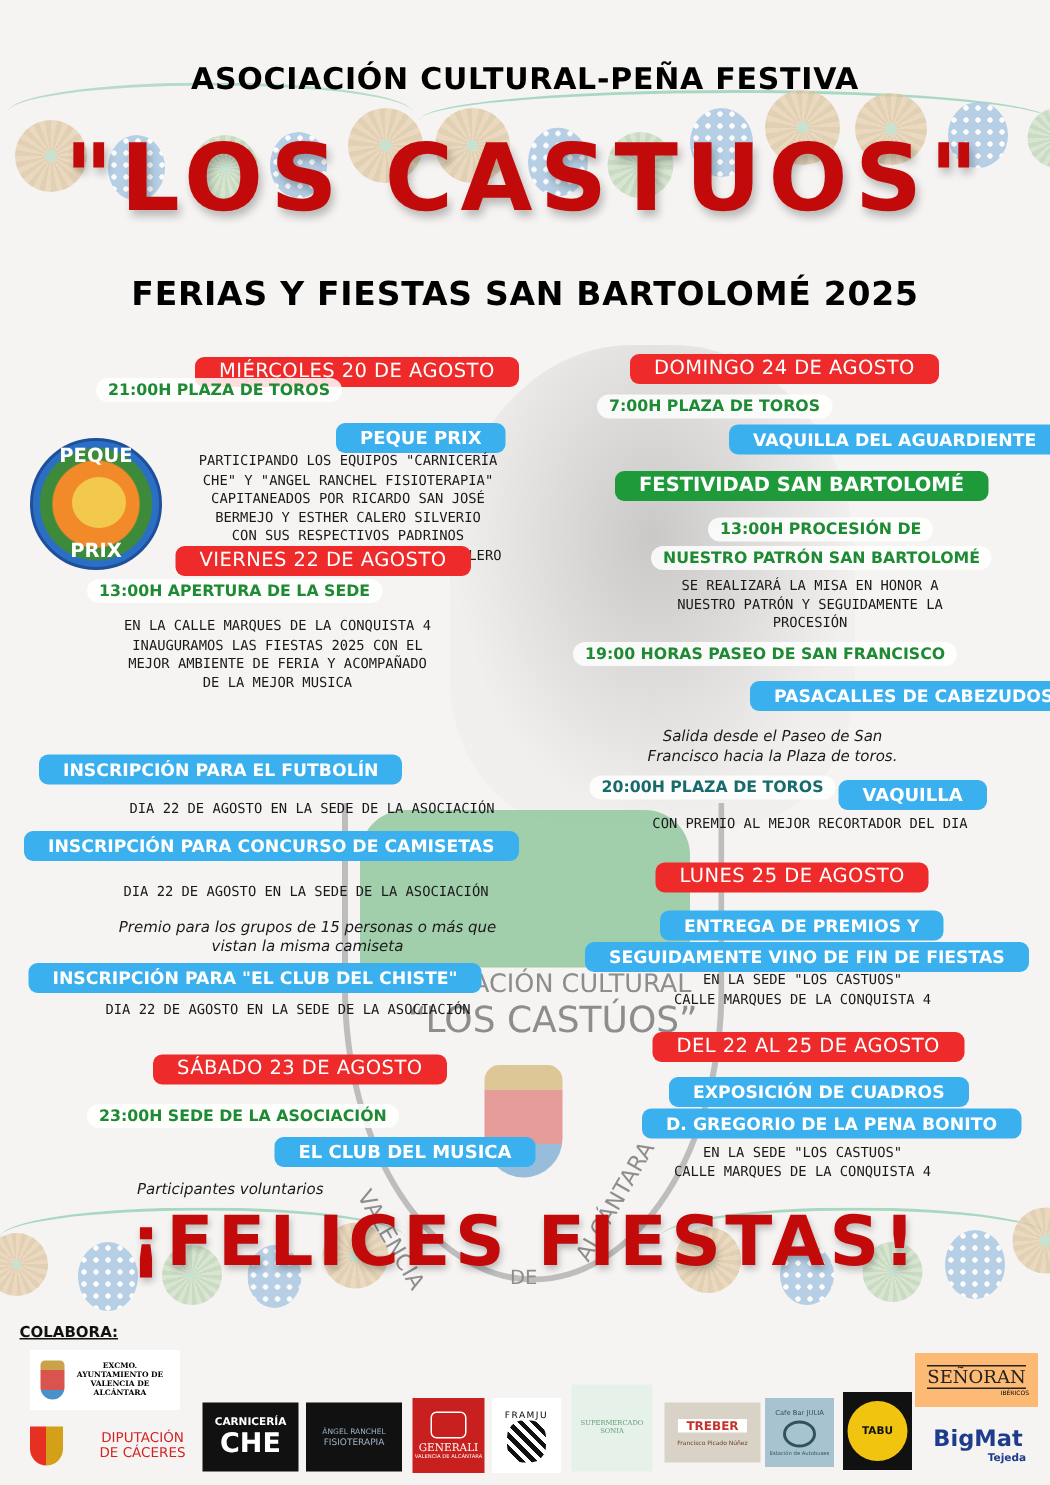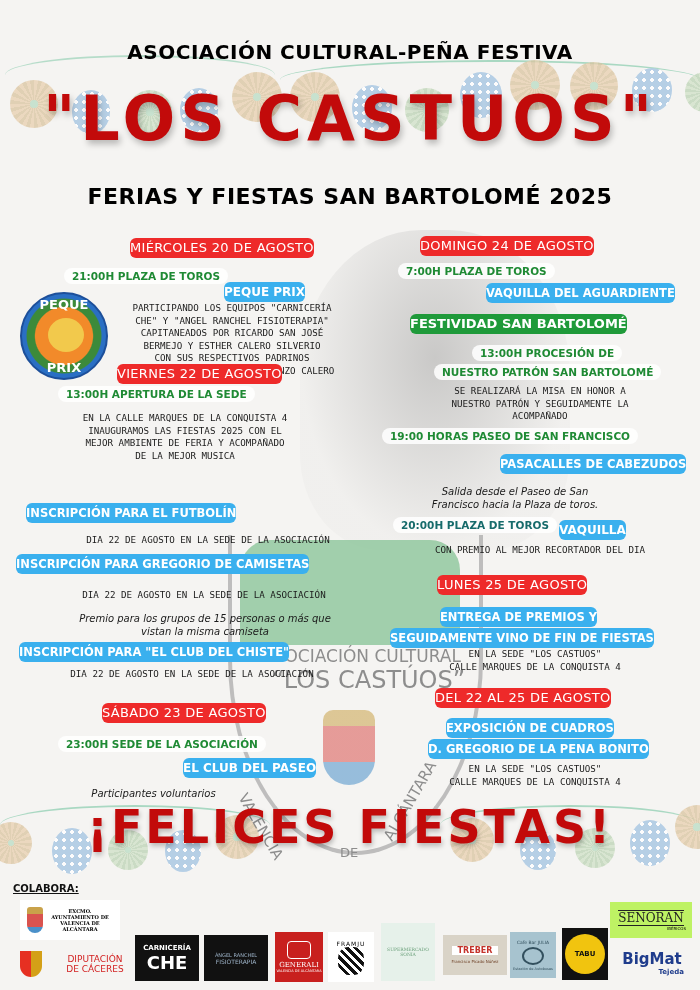--- a/index.html
+++ b/index.html
@@ -68,21 +68,21 @@
     position: absolute; left: 323px; top: 710px; width: 52px; height: 75px;
     border-radius: 10px 10px 26px 26px;
     background: linear-gradient(#c9a24a 0 22%, #d9534f 22% 70%, #4a90c9 70% 100%);
     opacity: .55;
   }
 
   
   .pill {
     position: absolute; white-space: nowrap; border-radius: 6px;
     font-family: "DejaVu Sans", sans-serif; font-weight: bold;
-    padding: 2px 0; line-height: 16px;
+    padding: 2px 16px; line-height: 16px;
   }
   .red { background: #ee2a2a; color: #fff; font-weight: normal; font-size: 13px; letter-spacing: .3px; }
   .blue { background: #3ab0ee; color: #fff; font-size: 11.5px; }
   .green-pill { background: #1f9a3a; color: #fff; font-size: 13px; }
   .time {
     position: absolute; white-space: nowrap; color: #1f8a34;
     font-family: "DejaVu Sans", sans-serif; font-weight: bold; font-size: 10.5px;
     background: rgba(255,255,255,.85); border-radius: 10px; padding: 2px 8px;
   }
   .teal { color: #176b6b; }
@@ -159,21 +159,21 @@
 <div class="coat"></div>
 <div class="shield-txt" style="left:250px;top:790px;font-size:15px;transform:rotate(60deg);transform-origin:left top;">VALENCIA</div>
 <div class="shield-txt" style="left:340px;top:845px;font-size:13px;">DE</div>
 <div class="shield-txt" style="left:380px;top:835px;font-size:15px;transform:rotate(-60deg);transform-origin:left top;">ALCÁNTARA</div>
 
 <div class="hdr-sub" style="top:40px;font-size:20px;">ASOCIACIÓN CULTURAL-PEÑA FESTIVA</div>
 <div class="title">"LOS CASTUOS"</div>
 <div class="hdr-sub" style="top:184px;font-size:22px;">FERIAS Y FIESTAS SAN BARTOLOMÉ 2025</div>
 
 <div class="pill red" style="left:130px;top:238px;">MIÉRCOLES 20 DE AGOSTO</div>
-<div class="time" style="left:64px;top:268px;">21:00H PLAZA DE TOROS</div>
+<div class="time" style="left:64px;top:252px;">21:00H PLAZA DE TOROS</div>
 <div class="pill blue" style="left:224px;top:282px;font-size:12px;">PEQUE PRIX</div>
 <div class="pp-logo">
   <div class="pp-face"></div>
   <div class="pp-t1">PEQUE</div>
   <div class="pp-t2">PRIX</div>
 </div>
 <div class="txt" style="left:112px;top:302px;width:240px;">PARTICIPANDO LOS EQUIPOS "CARNICERÍA
 CHE" Y "ANGEL RANCHEL FISIOTERAPIA"
 CAPITANEADOS POR  RICARDO SAN JOSÉ
 BERMEJO Y ESTHER CALERO SILVERIO
@@ -182,41 +182,41 @@
 
 <div class="pill red" style="left:117px;top:364px;">VIERNES 22 DE AGOSTO</div>
 <div class="time" style="left:58px;top:386px;">13:00H APERTURA DE LA SEDE</div>
 <div class="txt" style="left:55px;top:438px;width:260px;margin-top:-26px;">EN LA CALLE MARQUES DE LA CONQUISTA 4
 INAUGURAMOS LAS FIESTAS 2025 CON EL
 MEJOR AMBIENTE DE FERIA Y ACOMPAÑADO
 DE LA MEJOR MUSICA</div>
 
 <div class="pill blue" style="left:26px;top:503px;">INSCRIPCIÓN PARA EL FUTBOLÍN</div>
 <div class="txt" style="left:68px;top:534px;width:280px;">DIA 22 DE AGOSTO EN LA SEDE DE LA ASOCIACIÓN</div>
-<div class="pill blue" style="left:16px;top:554px;">INSCRIPCIÓN PARA GREGORIO DE CAMISETAS</div>
+<div class="pill blue" style="left:16px;top:554px;">INSCRIPCIÓN PARA CONCURSO DE CAMISETAS</div>
 <div class="txt" style="left:64px;top:589px;width:280px;">DIA 22 DE AGOSTO EN LA SEDE DE LA ASOCIACIÓN</div>
 <div class="hand" style="left:60px;top:612px;width:290px;">Premio para los grupos de 15 personas o más que
 vistan la misma camiseta</div>
 <div class="pill blue" style="left:19px;top:642px;">INSCRIPCIÓN PARA "EL CLUB DEL CHISTE"</div>
 <div class="txt" style="left:52px;top:668px;width:280px;">DIA 22 DE AGOSTO EN LA SEDE DE LA ASOCIACIÓN</div>
 
 <div class="pill red" style="left:102px;top:703px;">SÁBADO 23 DE AGOSTO</div>
 <div class="time" style="left:58px;top:736px;">23:00H SEDE DE LA ASOCIACIÓN</div>
-<div class="pill blue" style="left:183px;top:758px;font-size:12px;">EL CLUB DEL PASEO</div>
+<div class="pill blue" style="left:183px;top:758px;font-size:12px;">EL CLUB DEL MUSICA</div>
 <div class="hand" style="left:86px;top:787px;width:135px;">Participantes voluntarios</div>
 
 <div class="pill red" style="left:420px;top:236px;">DOMINGO 24 DE AGOSTO</div>
 <div class="time" style="left:398px;top:263px;">7:00H PLAZA DE TOROS</div>
 <div class="pill blue" style="left:486px;top:283px;">VAQUILLA DEL AGUARDIENTE</div>
 <div class="pill green-pill" style="left:410px;top:314px;">FESTIVIDAD SAN BARTOLOMÉ</div>
 <div class="time" style="left:472px;top:345px;">13:00H PROCESIÓN DE</div>
 <div class="time" style="left:434px;top:364px;">NUESTRO PATRÓN SAN BARTOLOMÉ</div>
 <div class="txt" style="left:420px;top:385px;width:240px;">SE REALIZARÁ LA MISA EN HONOR A
 NUESTRO PATRÓN Y SEGUIDAMENTE LA
-ACOMPAÑADO</div>
+PROCESIÓN</div>
 <div class="time" style="left:382px;top:428px;">19:00 HORAS PASEO DE SAN FRANCISCO</div>
 <div class="pill blue" style="left:500px;top:454px;">PASACALLES DE CABEZUDOS</div>
 <div class="hand" style="left:410px;top:485px;width:210px;">Salida desde el Paseo de San
 Francisco hacia la Plaza de toros.</div>
 <div class="time teal" style="left:393px;top:517px;">20:00H PLAZA DE TOROS</div>
 <div class="pill blue" style="left:559px;top:520px;font-size:12px;">VAQUILLA</div>
 <div class="txt" style="left:410px;top:544px;width:260px;">CON PREMIO AL MEJOR RECORTADOR DEL DIA</div>
 
 <div class="pill red" style="left:437px;top:575px;">LUNES 25 DE AGOSTO</div>
 <div class="pill blue" style="left:440px;top:607px;">ENTREGA DE PREMIOS Y</div>
@@ -270,20 +270,20 @@
 <div class="logo" style="left:510px;top:932px;width:46px;height:46px;background:#a7c3cf;flex-direction:column;color:#33505e;">
   <span style="font-size:4.5px;">Cafe Bar JULIA</span>
   <div style="width:22px;height:18px;border:2px solid #33505e;border-radius:50%;margin:2px 0;"></div>
   <span style="font-size:3.5px;">Estación de Autobuses</span>
 </div>
 <div class="logo" style="left:562px;top:928px;width:46px;height:52px;background:#111;">
   <div style="width:40px;height:40px;border-radius:50%;background:#f1c40f;display:flex;align-items:center;justify-content:center;">
     <span style="font-size:7px;font-weight:bold;color:#111;">TABU</span>
   </div>
 </div>
-<div class="logo" style="left:610px;top:902px;width:82px;height:36px;background:#bef264;flex-direction:column;">
+<div class="logo" style="left:610px;top:902px;width:82px;height:36px;background:#fdba74;flex-direction:column;">
   <span style="font-family:'DejaVu Serif',serif;font-size:12px;color:#222;border-top:1px solid #222;border-bottom:1px solid #222;">SEÑORAN</span>
   <span style="font-size:4px;align-self:flex-end;margin-right:6px;">IBÉRICOS</span>
 </div>
 <div class="logo" style="left:614px;top:944px;width:76px;height:38px;flex-direction:column;">
   <span style="font-size:15px;font-weight:bold;color:#1f3c8c;">BigMat</span>
   <span style="font-size:7px;font-weight:bold;color:#1f3c8c;align-self:flex-end;margin-right:6px;">Tejeda</span>
 </div>
 
 </body></html>

